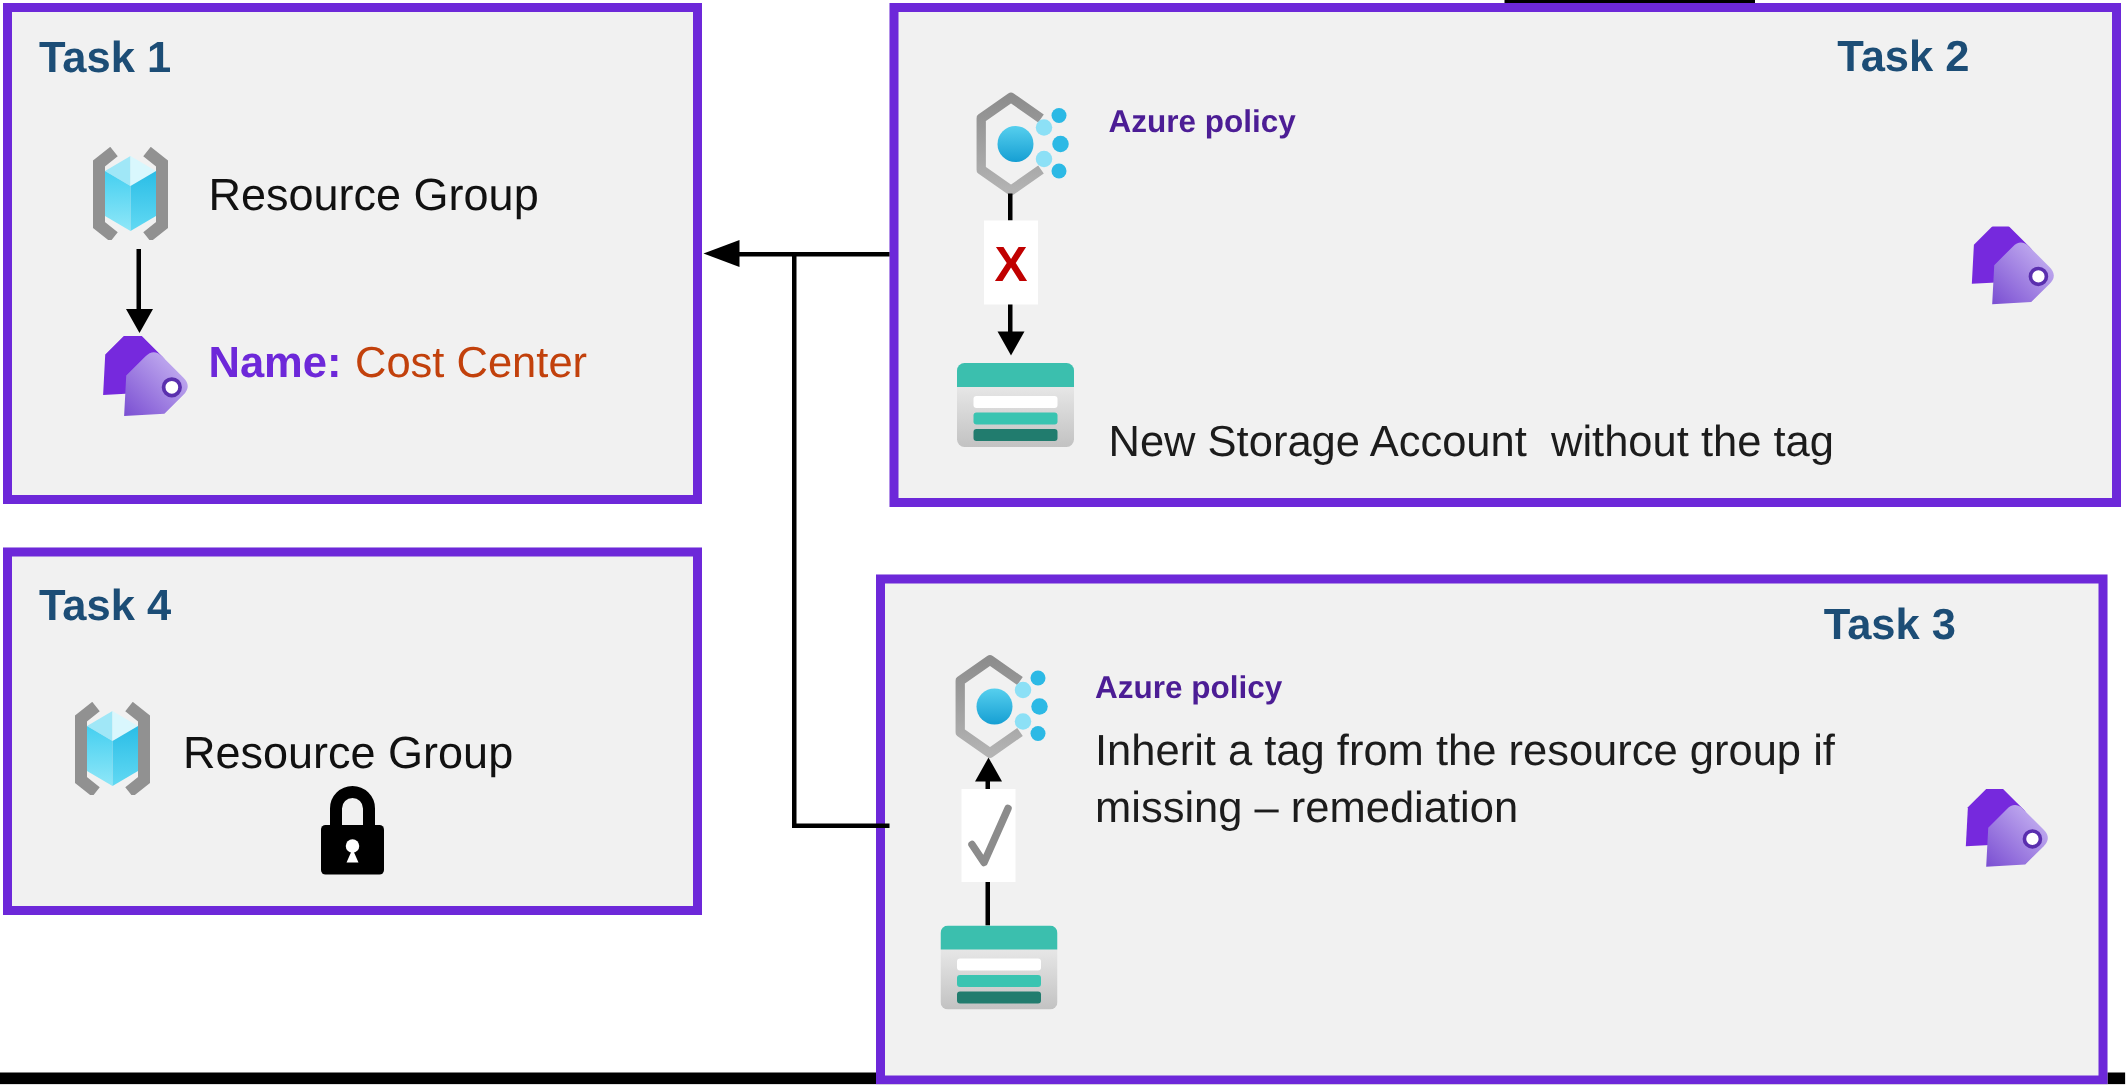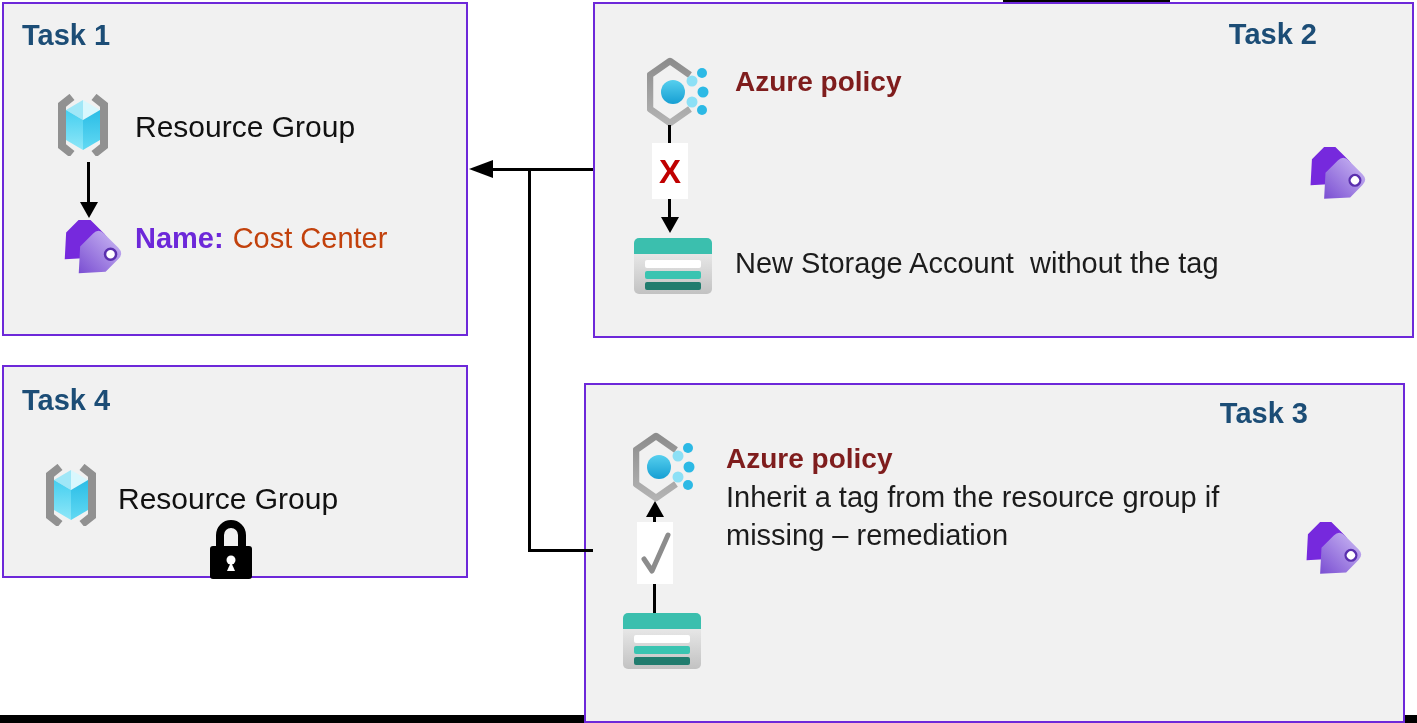--- a/index.html
+++ b/index.html
@@ -1,29 +1,29 @@
 <!DOCTYPE html>
 <html><head>
 <meta charset="utf-8">
 <style>
   html,body{margin:0;padding:0;background:#ffffff;}
   #stage{
     position:relative;width:1417px;height:723px;background:#ffffff;
     font-family:"Liberation Sans", sans-serif;overflow:hidden;
   }
   .task-box{
-    position:absolute;background:#f1f1f1;border:2px solid #6d28d9;box-sizing:border-box;
+    position:absolute;background:#f1f1f1;border:6px solid #6d28d9;box-sizing:border-box;
   }
   .task-title{
     position:absolute;font-size:29px;font-weight:700;color:#1c4d76;
   }
   .bold-label{font-size:30px;font-weight:400;color:#111;}
   .light-text{font-size:29px;font-weight:300;color:#1c1c1c;}
-  .keep-space{white-space:pre;}
-  .policy-title{position:absolute;font-size:28px;font-weight:700;color:#7f1d1d;}
+  .keep-space{white-space:pre;margin-top:28px;}
+  .policy-title{position:absolute;font-size:21px;font-weight:700;color:#4c1d95;}
   .vline{position:absolute;background:#000;}
   .hline{position:absolute;background:#000;}
   .arrowhead{position:absolute;width:0;height:0;}
   .white-gate{position:absolute;background:#ffffff;display:flex;align-items:center;justify-content:center;}
   .reject-x{font-size:33px;font-weight:700;color:#c00000;line-height:1;}
   .kv-line{position:absolute;display:flex;}
   .kv-key{font-size:29px;font-weight:700;color:#6d28d9;}
   .kv-val{font-size:29px;font-weight:300;color:#c2410c;margin-left:9px;}
   .bar{position:absolute;background:#000;}
   svg{display:block;}
@@ -94,21 +94,21 @@
           <circle cx="27" cy="10" r="5.5" fill="#fff" stroke="#5a2fae" stroke-width="2.5"></circle>
         </g>
       </svg>
     </div>
     <div class="kv-line" style="left:131px;top:218px">
       <span class="kv-key">Name:</span>
       <span class="kv-val">Cost Center</span>
     </div>
   </div>
 
-  <div class="task-box" style="left:2px;top:365px;width:466px;height:213px">
+  <div class="task-box" style="left:2px;top:365px;width:466px;height:245px">
     <div class="task-title" style="left:18px;top:17px">Task 4</div>
 
     <div style="position:absolute;left:34px;top:97px">
       <svg width="66" height="62" viewBox="0 0 66 62">
         <path d="M22,3 L12,11 L12,52 L22,60" stroke="#919191" stroke-width="8" fill="none"></path>
         <path d="M44,3 L54,11 L54,52 L44,60" stroke="#919191" stroke-width="8" fill="none"></path>
         <polygon points="33,6 16,16 33,26" fill="#a0e7f7"></polygon>
         <polygon points="33,6 50,16 33,26" fill="#d9f7fd"></polygon>
         <polygon points="16,16 33,26 33,56 16,46" fill="url(#leftFace)"></polygon>
         <polygon points="50,16 33,26 33,56 50,46" fill="url(#rightFace)"></polygon>

